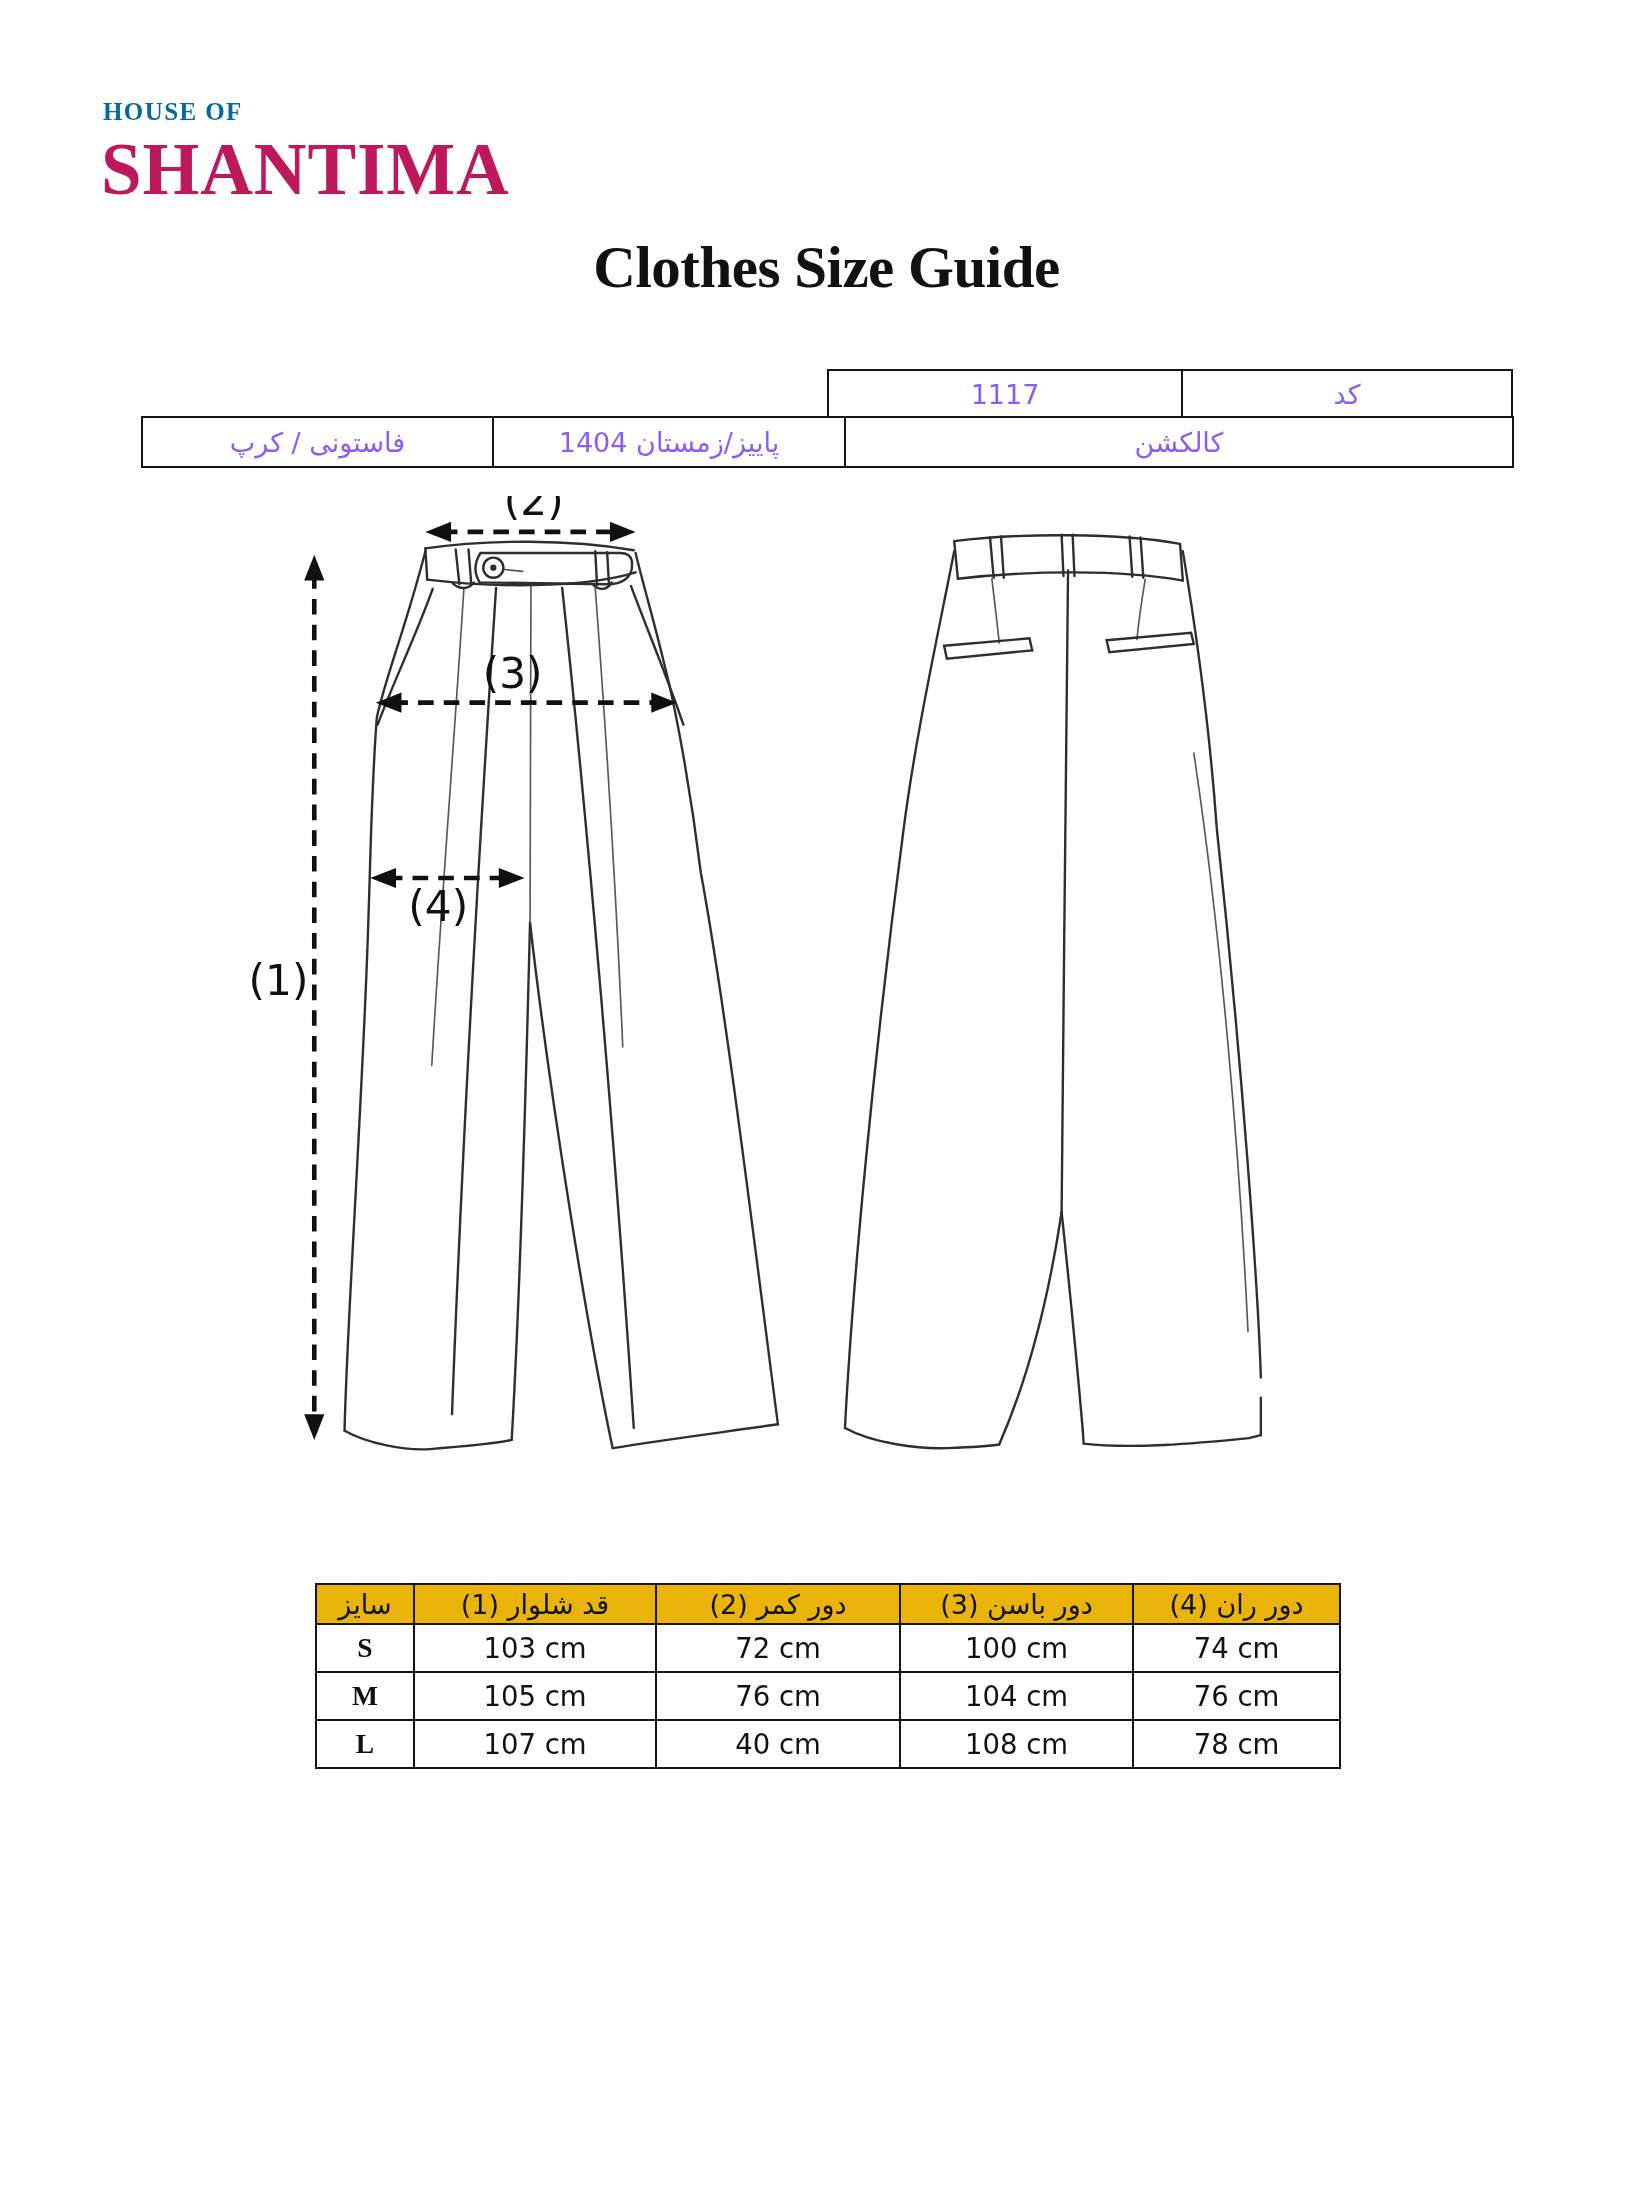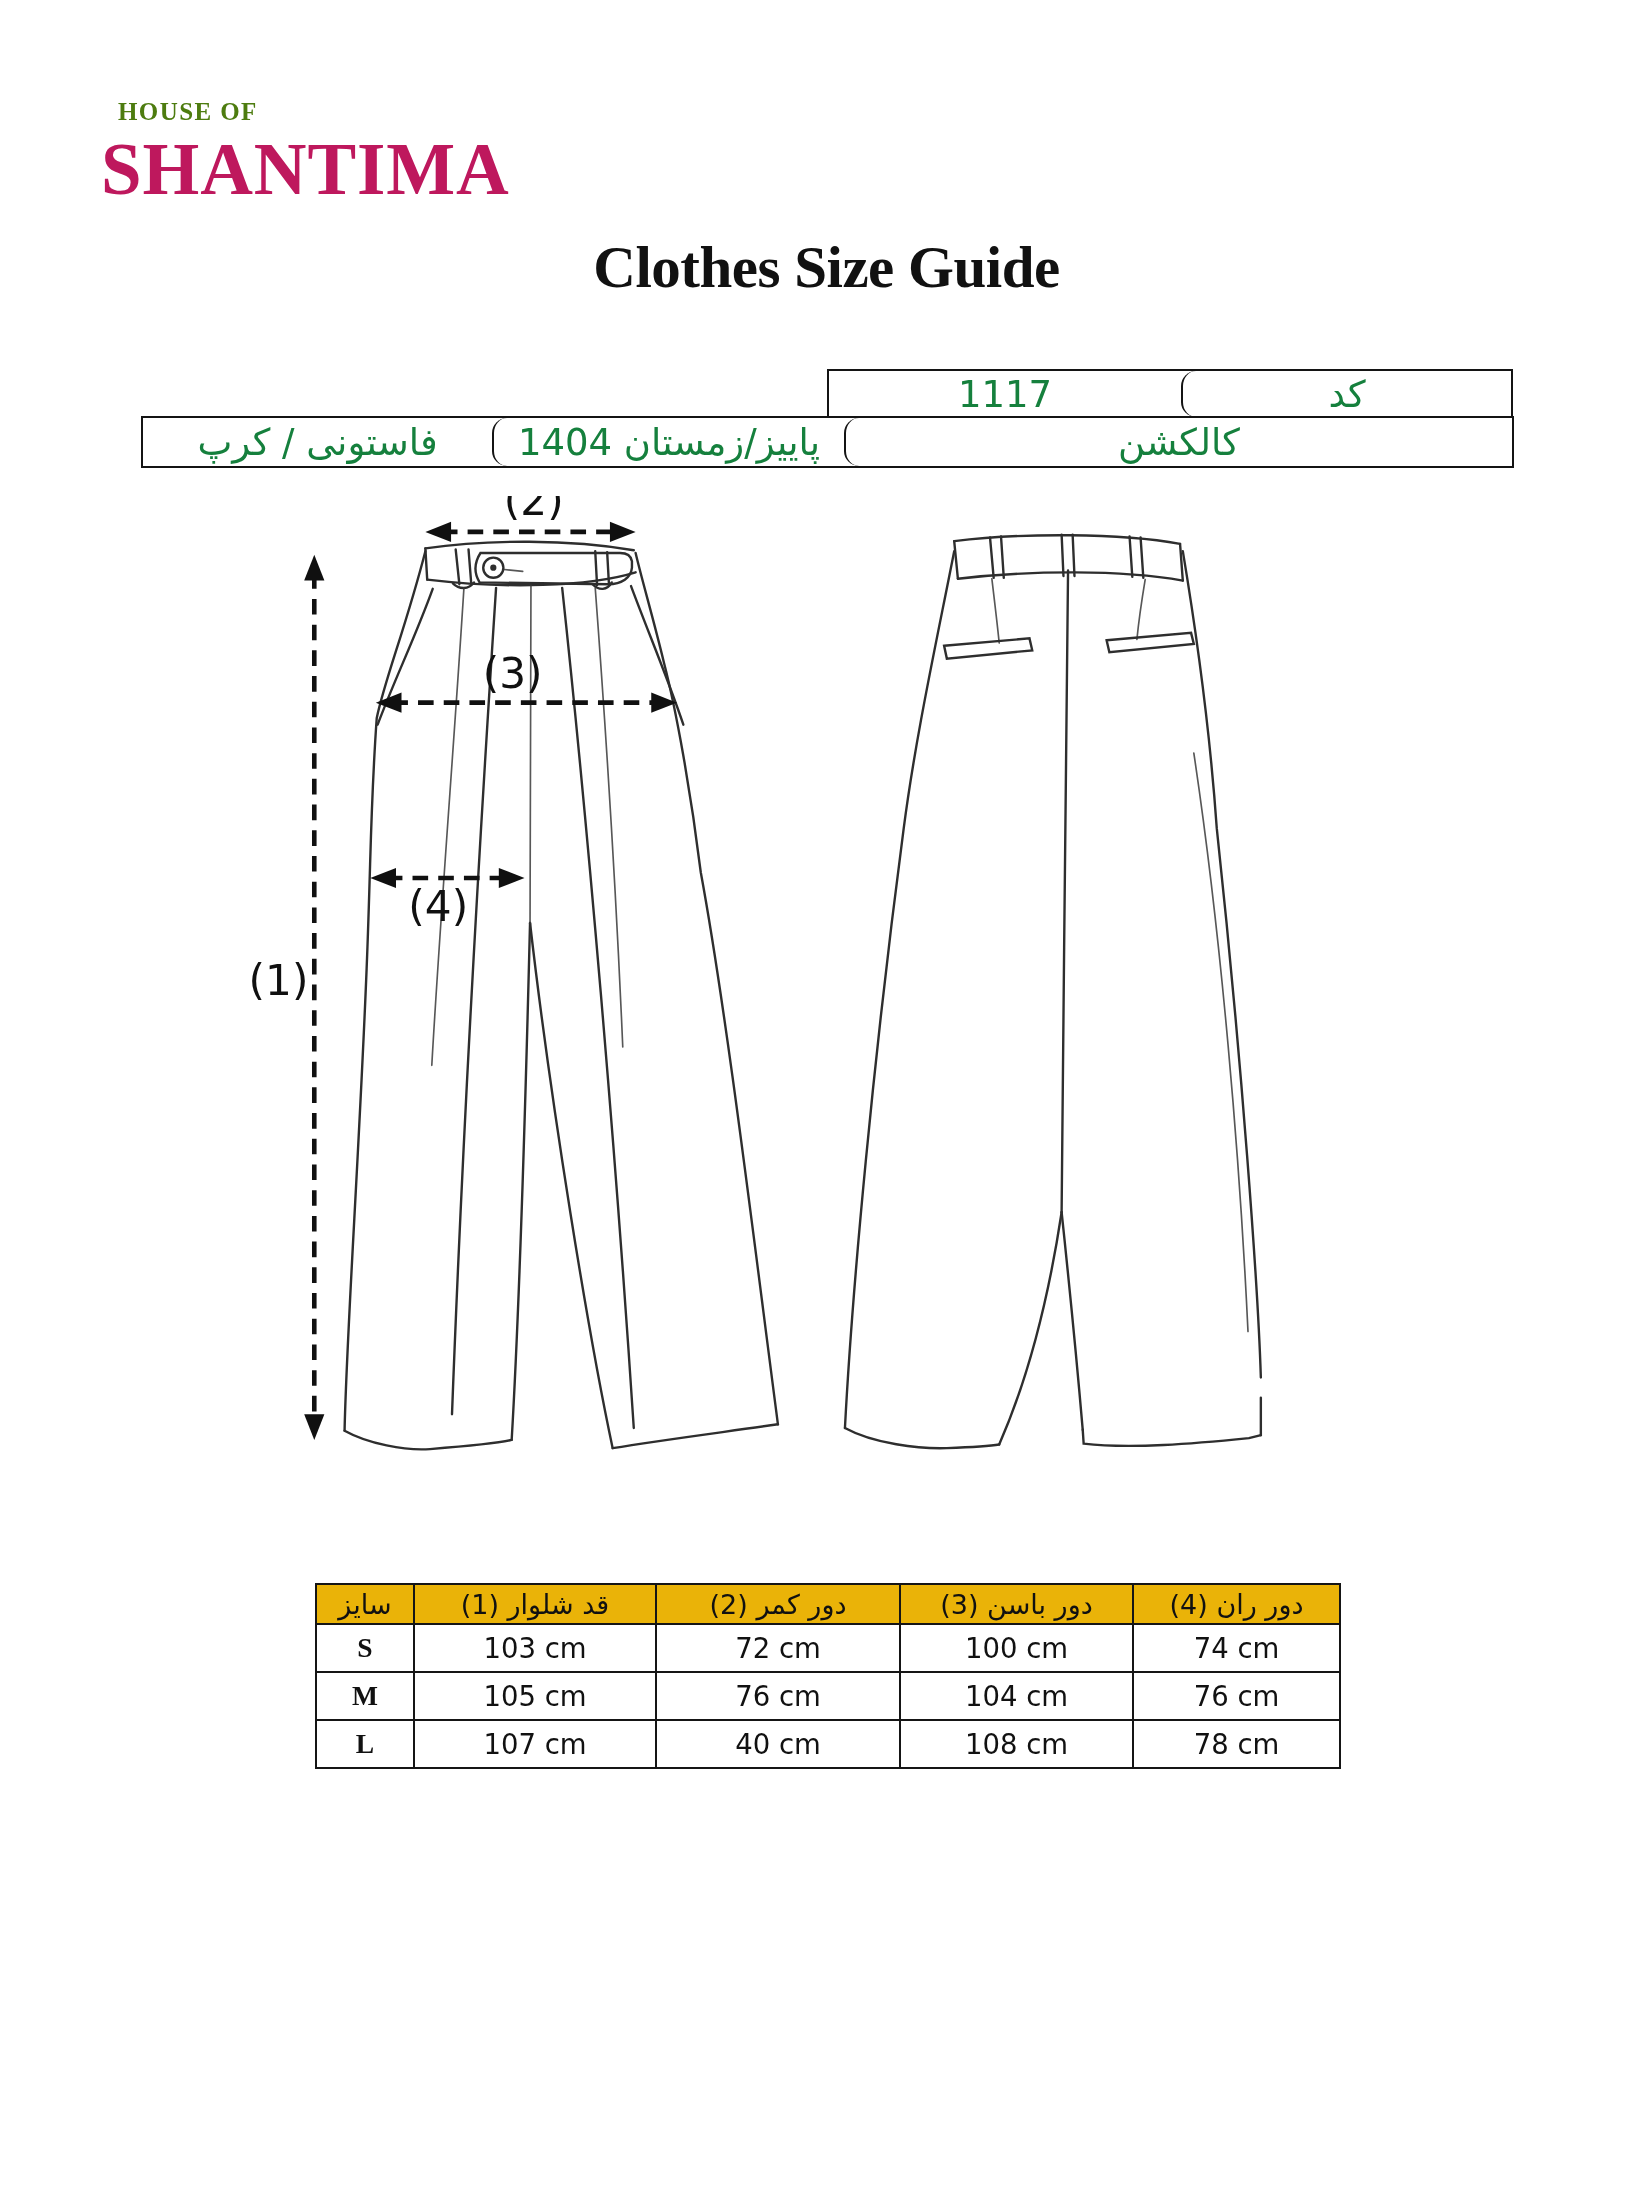--- a/index.html
+++ b/index.html
@@ -4,37 +4,37 @@
 <style>
   html,body{margin:0;padding:0;}
   body{
     width:1653px;height:2204px;position:relative;background:#ffffff;
     font-family:"DejaVu Sans",sans-serif;color:#1a1a1a;overflow:hidden;
   }
   
   .brand{position:absolute;left:101px;top:99px;}
   .brand-pre{
     font-family:"Liberation Serif",serif;font-size:25px;font-weight:700;
-    letter-spacing:1.4px;color:#4d7c0f;margin-left:17px;line-height:1;
+    letter-spacing:1.4px;color:#0369a1;margin-left:2px;line-height:1;
   }
   .brand-name{
     font-family:"Liberation Serif",serif;font-size:73px;font-weight:700;
     letter-spacing:0.9px;color:#be185d;line-height:1;margin-top:9.2px;
   }
   
   .page-title{
     position:absolute;left:0;top:237px;width:1653px;text-align:center;
     font-family:"Liberation Serif",serif;font-size:59px;font-weight:600;
     letter-spacing:-0.5px;color:#111;line-height:1.05;
   }
   
   .info-row{position:absolute;display:flex;border:2.8px solid #141414;box-sizing:border-box;background:#fff;}
   .info-row .cell{
     display:flex;align-items:center;justify-content:center;box-sizing:border-box;
-    font-size:37px;color:#15803d;white-space:nowrap;border-radius:15px;
+    font-size:27px;color:#8b5cf6;white-space:nowrap;
   }
   .info-row .cell.divider{border-left:2.8px solid #141414;}
   #info-row1{left:827px;top:369px;width:686px;height:50px;}
   #info-row1 .c1{width:352px;}
   #info-row1 .c2{flex:1;}
   #info-row2{left:141px;top:416px;width:1373px;height:52px;}
   #info-row2 .c1{width:349px;}
   #info-row2 .c2{width:338px;}
   #info-row2 .c3{width:352px;}
   #info-row2 .c4{flex:1;}

